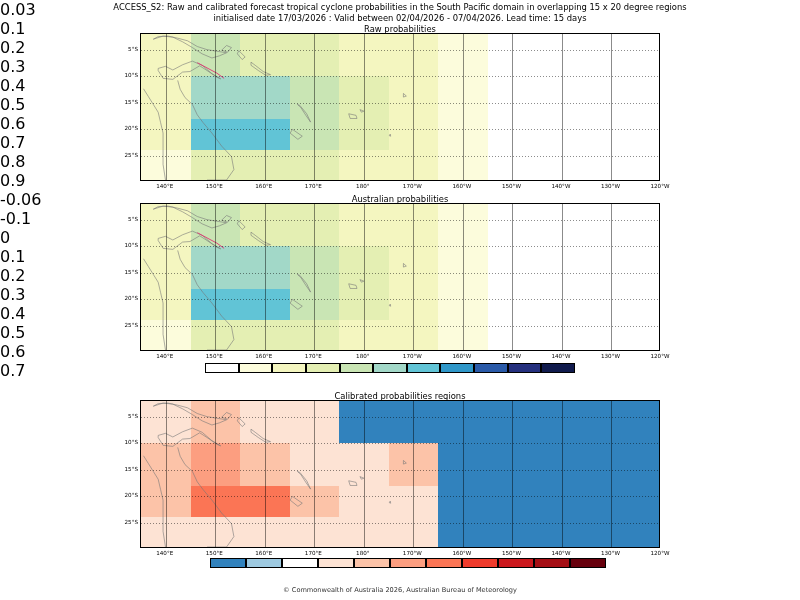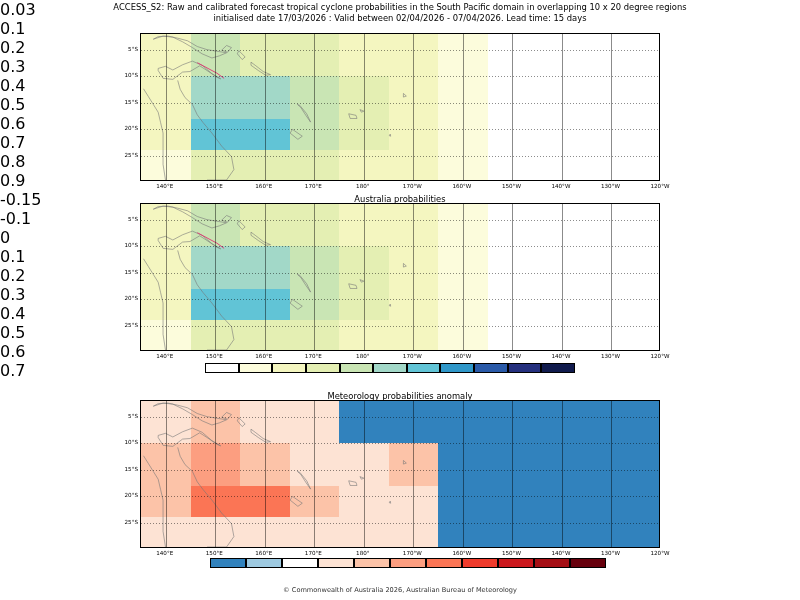--- a/index.html
+++ b/index.html
@@ -37,25 +37,26 @@
   .cbar .seg{position:absolute;top:0;bottom:0;border:1px solid #000;box-sizing:border-box;}
   .footer{
     position:absolute;left:0;bottom:6px;width:800px;text-align:center;
     font-size:6.6px;color:#333;
   }
 </style>
 </head>
 <body>
 
 <div class="title">
-  <div>ACCESS_S2: Raw and calibrated forecast tropical cyclone probabilities in the South Pacific domain in overlapping 10 x 20 degree regions</div>
+  <div>ACCESS_S2: Raw and calibrated forecast tropical cyclone probabilities in the South Pacific domain in overlapping 15 x 20 degree regions</div>
   <div>initialised date 17/03/2026 :  Valid between 02/04/2026 - 07/04/2026. Lead time: 15 days</div>
 </div>
 
 <div id="panels">
+    <div class="panel-title" style="top: 24px;">Raw probabilities</div>
     <div class="map-frame" style="left: 140px; top: 33px; width: 520px; height: 148px;">
       <div class="cellgrid">
         <div class="cell" style="left: 0px; top: 0px; width: 49.5238px; height: 42.2857px; background: rgb(244, 246, 192);"></div>
         <div class="cell" style="left: 49.5238px; top: 0px; width: 49.5238px; height: 42.2857px; background: rgb(201, 229, 180);"></div>
         <div class="cell" style="left: 99.0476px; top: 0px; width: 49.5238px; height: 42.2857px; background: rgb(228, 239, 179);"></div>
         <div class="cell" style="left: 148.571px; top: 0px; width: 49.5238px; height: 42.2857px; background: rgb(228, 239, 179);"></div>
         <div class="cell" style="left: 198.095px; top: 0px; width: 49.5238px; height: 42.2857px; background: rgb(244, 246, 192);"></div>
         <div class="cell" style="left: 247.619px; top: 0px; width: 49.5238px; height: 42.2857px; background: rgb(244, 246, 192);"></div>
         <div class="cell" style="left: 297.143px; top: 0px; width: 49.5238px; height: 42.2857px; background: rgb(252, 252, 220);"></div>
         <div class="cell" style="left: 0px; top: 42.2857px; width: 49.5238px; height: 42.2857px; background: rgb(244, 246, 192);"></div>
@@ -122,21 +123,21 @@
     <div class="tick-x" style="left: 461.905px; top: 183px;">160°W</div>
     <div class="tick-x" style="left: 511.429px; top: 183px;">150°W</div>
     <div class="tick-x" style="left: 560.952px; top: 183px;">140°W</div>
     <div class="tick-x" style="left: 610.476px; top: 183px;">130°W</div>
     <div class="tick-x" style="left: 660px; top: 183px;">120°W</div>
     <div class="tick-y" style="left: 118px; width: 20px; top: 48.8571px;">5°S</div>
     <div class="tick-y" style="left: 118px; width: 20px; top: 75.2857px;">10°S</div>
     <div class="tick-y" style="left: 118px; width: 20px; top: 101.714px;">15°S</div>
     <div class="tick-y" style="left: 118px; width: 20px; top: 128.143px;">20°S</div>
     <div class="tick-y" style="left: 118px; width: 20px; top: 154.571px;">25°S</div>
-    <div class="panel-title" style="top: 194px;">Australia probabilities</div>
+    <div class="panel-title" style="top: 194px;">Australian probabilities</div>
     <div class="map-frame" style="left: 140px; top: 203px; width: 520px; height: 148px;">
       <div class="cellgrid">
         <div class="cell" style="left: 0px; top: 0px; width: 49.5238px; height: 42.2857px; background: rgb(244, 246, 192);"></div>
         <div class="cell" style="left: 49.5238px; top: 0px; width: 49.5238px; height: 42.2857px; background: rgb(201, 229, 180);"></div>
         <div class="cell" style="left: 99.0476px; top: 0px; width: 49.5238px; height: 42.2857px; background: rgb(228, 239, 179);"></div>
         <div class="cell" style="left: 148.571px; top: 0px; width: 49.5238px; height: 42.2857px; background: rgb(228, 239, 179);"></div>
         <div class="cell" style="left: 198.095px; top: 0px; width: 49.5238px; height: 42.2857px; background: rgb(244, 246, 192);"></div>
         <div class="cell" style="left: 247.619px; top: 0px; width: 49.5238px; height: 42.2857px; background: rgb(244, 246, 192);"></div>
         <div class="cell" style="left: 297.143px; top: 0px; width: 49.5238px; height: 42.2857px; background: rgb(252, 252, 220);"></div>
         <div class="cell" style="left: 0px; top: 42.2857px; width: 49.5238px; height: 42.2857px; background: rgb(244, 246, 192);"></div>
@@ -203,21 +204,21 @@
     <div class="tick-x" style="left: 461.905px; top: 353px;">160°W</div>
     <div class="tick-x" style="left: 511.429px; top: 353px;">150°W</div>
     <div class="tick-x" style="left: 560.952px; top: 353px;">140°W</div>
     <div class="tick-x" style="left: 610.476px; top: 353px;">130°W</div>
     <div class="tick-x" style="left: 660px; top: 353px;">120°W</div>
     <div class="tick-y" style="left: 118px; width: 20px; top: 218.857px;">5°S</div>
     <div class="tick-y" style="left: 118px; width: 20px; top: 245.286px;">10°S</div>
     <div class="tick-y" style="left: 118px; width: 20px; top: 271.714px;">15°S</div>
     <div class="tick-y" style="left: 118px; width: 20px; top: 298.143px;">20°S</div>
     <div class="tick-y" style="left: 118px; width: 20px; top: 324.571px;">25°S</div>
-    <div class="panel-title" style="top: 391px;">Meteorology probabilities anomaly</div>
+    <div class="panel-title" style="top: 391px;">Calibrated probabilities regions</div>
     <div class="map-frame" style="left: 140px; top: 400px; width: 520px; height: 148px;">
       <div class="cellgrid">
         <div class="cell" style="left: 0px; top: 0px; width: 49.5238px; height: 42.2857px; background: rgb(253, 227, 212);"></div>
         <div class="cell" style="left: 49.5238px; top: 0px; width: 49.5238px; height: 42.2857px; background: rgb(252, 195, 168);"></div>
         <div class="cell" style="left: 99.0476px; top: 0px; width: 49.5238px; height: 42.2857px; background: rgb(253, 227, 212);"></div>
         <div class="cell" style="left: 148.571px; top: 0px; width: 49.5238px; height: 42.2857px; background: rgb(253, 227, 212);"></div>
         <div class="cell" style="left: 198.095px; top: 0px; width: 49.5238px; height: 42.2857px; background: rgb(49, 130, 189);"></div>
         <div class="cell" style="left: 247.619px; top: 0px; width: 49.5238px; height: 42.2857px; background: rgb(49, 130, 189);"></div>
         <div class="cell" style="left: 297.143px; top: 0px; width: 222.857px; height: 42.2857px; background: rgb(49, 130, 189);"></div>
         <div class="cell" style="left: 0px; top: 42.2857px; width: 49.5238px; height: 42.2857px; background: rgb(252, 195, 168);"></div>
@@ -319,21 +320,21 @@
       <div class="seg" style="left: 72px; width: 36px; background: rgb(255, 255, 255);"></div>
       <div class="seg" style="left: 108px; width: 36px; background: rgb(253, 227, 212);"></div>
       <div class="seg" style="left: 144px; width: 36px; background: rgb(252, 195, 168);"></div>
       <div class="seg" style="left: 180px; width: 36px; background: rgb(252, 158, 128);"></div>
       <div class="seg" style="left: 216px; width: 36px; background: rgb(251, 117, 85);"></div>
       <div class="seg" style="left: 252px; width: 36px; background: rgb(239, 59, 44);"></div>
       <div class="seg" style="left: 288px; width: 36px; background: rgb(203, 24, 29);"></div>
       <div class="seg" style="left: 324px; width: 36px; background: rgb(165, 15, 21);"></div>
       <div class="seg" style="left: 360px; width: 36px; background: rgb(103, 0, 13);"></div>
     </div>
-    <div class="lab" style="left: 246px; top: 570px;">-0.15</div>
+    <div class="lab" style="left: 246px; top: 570px;">-0.06</div>
     <div class="lab" style="left: 282px; top: 570px;">-0.1</div>
     <div class="lab" style="left: 318px; top: 570px;">0</div>
     <div class="lab" style="left: 354px; top: 570px;">0.1</div>
     <div class="lab" style="left: 390px; top: 570px;">0.2</div>
     <div class="lab" style="left: 426px; top: 570px;">0.3</div>
     <div class="lab" style="left: 462px; top: 570px;">0.4</div>
     <div class="lab" style="left: 498px; top: 570px;">0.5</div>
     <div class="lab" style="left: 534px; top: 570px;">0.6</div>
     <div class="lab" style="left: 570px; top: 570px;">0.7</div>
   </div>

